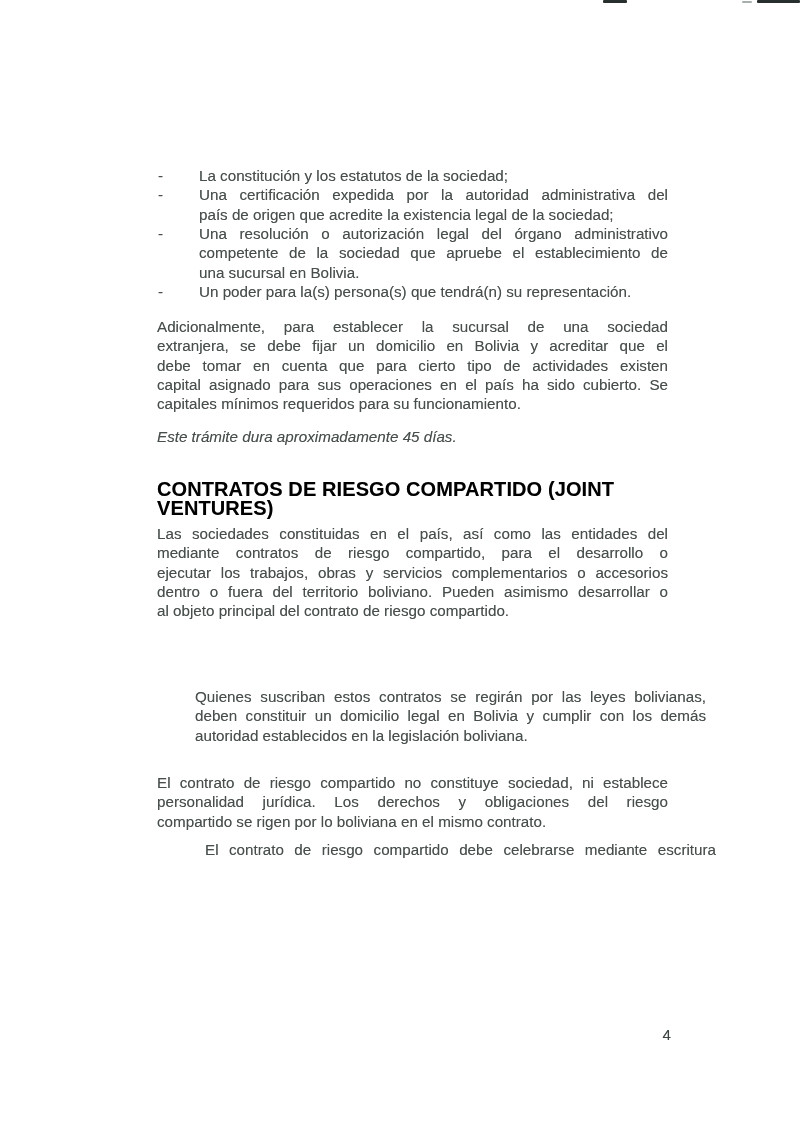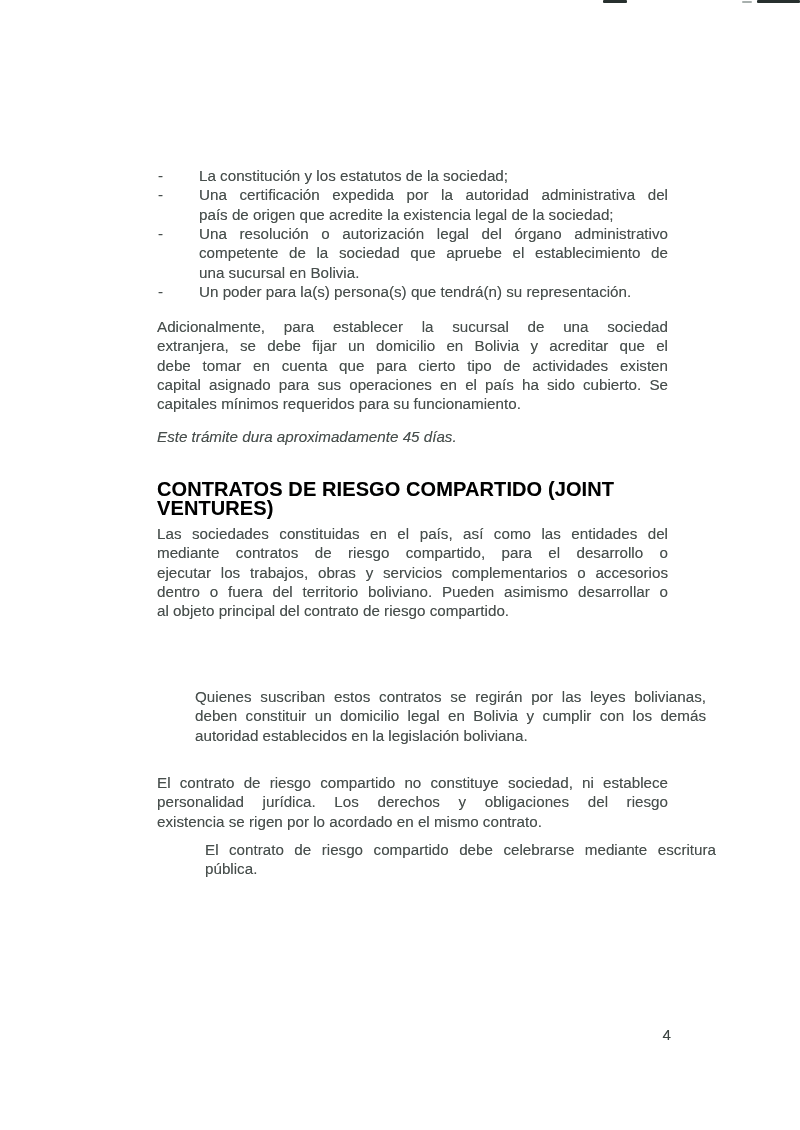--- a/index.html
+++ b/index.html
@@ -115,23 +115,22 @@
 
   <div class="block para-quienes">
       <div class="line">Quienes suscriban estos contratos se regirán por las leyes bolivianas,</div>
       <div class="line">deben constituir un domicilio legal en Bolivia y cumplir con los demás</div>
       <div class="line last">autoridad establecidos en la legislación boliviana.</div>
     </div>
 
   <div class="block para-contrato-no-sociedad">
       <div class="line">El contrato de riesgo compartido no constituye sociedad, ni establece</div>
       <div class="line">personalidad jurídica. Los derechos y obligaciones del riesgo</div>
-      <div class="line last">existencia se rigen por lo acordado en el mismo contrato.</div>
+      <div class="line last">compartido se rigen por lo boliviana en el mismo contrato.</div>
     </div>
 
   <div class="block para-escritura">
       <div class="line">El contrato de riesgo compartido debe celebrarse mediante escritura</div>
-      <div class="line last">pública.</div>
     </div>
 
   <div class="page-number">4</div>
 
 </div>
 
 </body></html>

